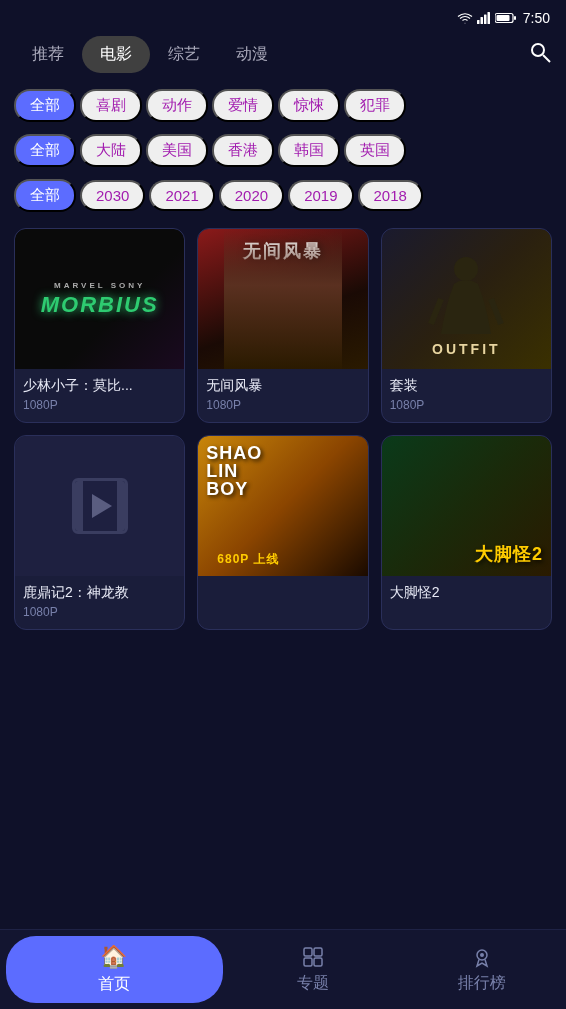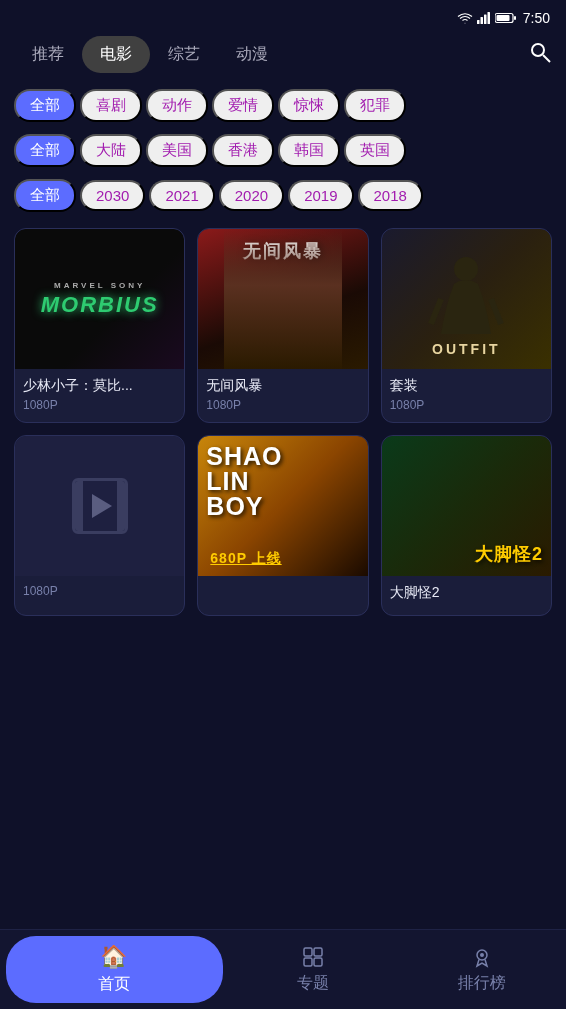--- a/index.html
+++ b/index.html
@@ -220,33 +220,32 @@
 
     
     .poster-shaolin {
       background: linear-gradient(135deg, #c8860a 0%, #8b4500 50%, #1a0a00 100%);
       position: relative;
     }
     .shaolin-text {
       position: absolute;
       top: 8px;
       left: 8px;
-      font-size: 25px;
+      font-size: 18px;
       font-weight: 900;
       color: #fff;
       line-height: 1;
       text-shadow: 2px 2px 4px rgba(0,0,0,0.8);
     }
     .shaolin-sub {
       position: absolute;
       bottom: 8px;
-      left: 12px;
-      font-size: 14px;
+      left: 19px;
+      font-size: 12px;
       color: #ffcc00;
-      text-decoration: underline;
     }
 
     
     .poster-dajiao {
       background: linear-gradient(135deg, #0a3a1a 0%, #1a2a0a 50%, #2a1a00 100%);
       position: relative;
     }
     .dajiao-text {
       position: absolute;
       bottom: 10px;
@@ -429,20 +428,21 @@
 
     <div class="movie-card">
       <div class="movie-poster">
         <div class="poster-bg poster-luding" style="background: #1e2040; display:flex; align-items:center; justify-content:center;">
           <div class="film-icon">
             <div class="play-triangle"></div>
           </div>
         </div>
       </div>
       <div class="movie-info">
+        <div class="movie-title">鹿鼎记2：神龙教</div>
         <div class="movie-quality">1080P</div>
       </div>
     </div>
 
     <div class="movie-card">
       <div class="movie-poster">
         <div class="poster-bg poster-shaolin">
           <div class="shaolin-text">SHAO<br>LIN<br>BOY</div>
           <div class="shaolin-sub">680P 上线</div>
         </div>

